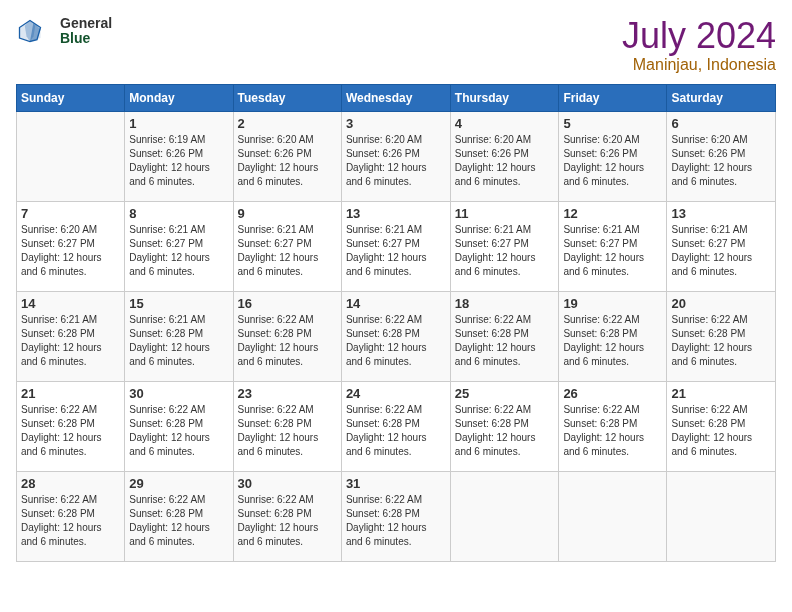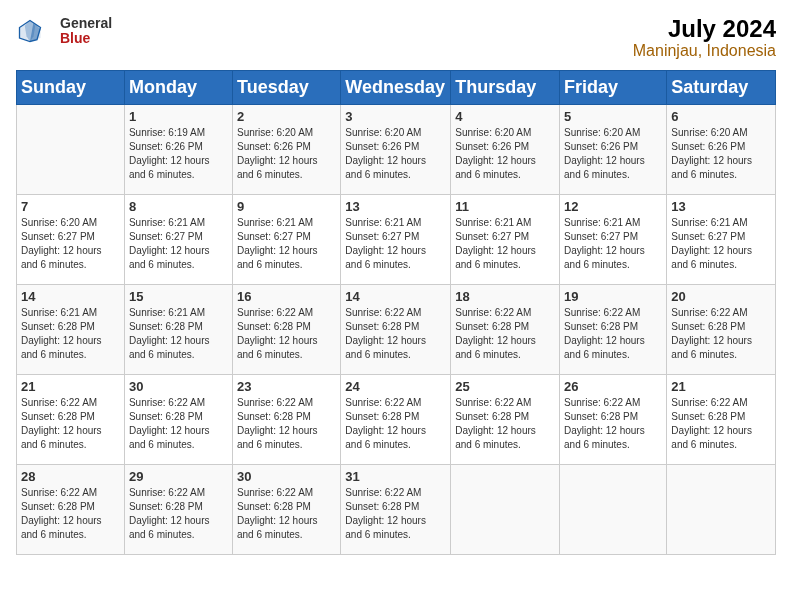--- a/index.html
+++ b/index.html
@@ -22,49 +22,49 @@
       gap: 16px;
     }
     .logo-text {
       display: flex;
       flex-direction: column;
       font-size: 14px;
       font-weight: bold;
       line-height: 1.1;
     }
     .logo-general { color: #333; }
-    .logo-blue { color: #b91c1c; }
+    .logo-blue { color: #14532d; }
     .logo-icon {
       width: 28px;
       height: 28px;
     }
     .title-block {
       text-align: right;
     }
     .month-year {
-      font-size: 24px;
-      font-weight: bold;
-      color: #000000;
+      font-size: 36px;
+      font-weight: normal;
+      color: #701a75;
       line-height: 1.1;
     }
     .location {
       font-size: 16px;
       color: #a16207;
     }
     .calendar {
       width: 100%;
       border-collapse: collapse;
       font-size: 11px;
     }
     .calendar thead tr th {
       background-color: #2a6ebb;
       color: #fff;
       padding: 6px 4px;
       text-align: left;
-      font-size: 18px;
+      font-size: 12px;
       font-weight: bold;
       border: 1px solid #1a5aa0;
     }
     .calendar tbody tr td {
       border: 1px solid #ccc;
       vertical-align: top;
       padding: 4px;
       height: 90px;
       width: 110px;
     }

